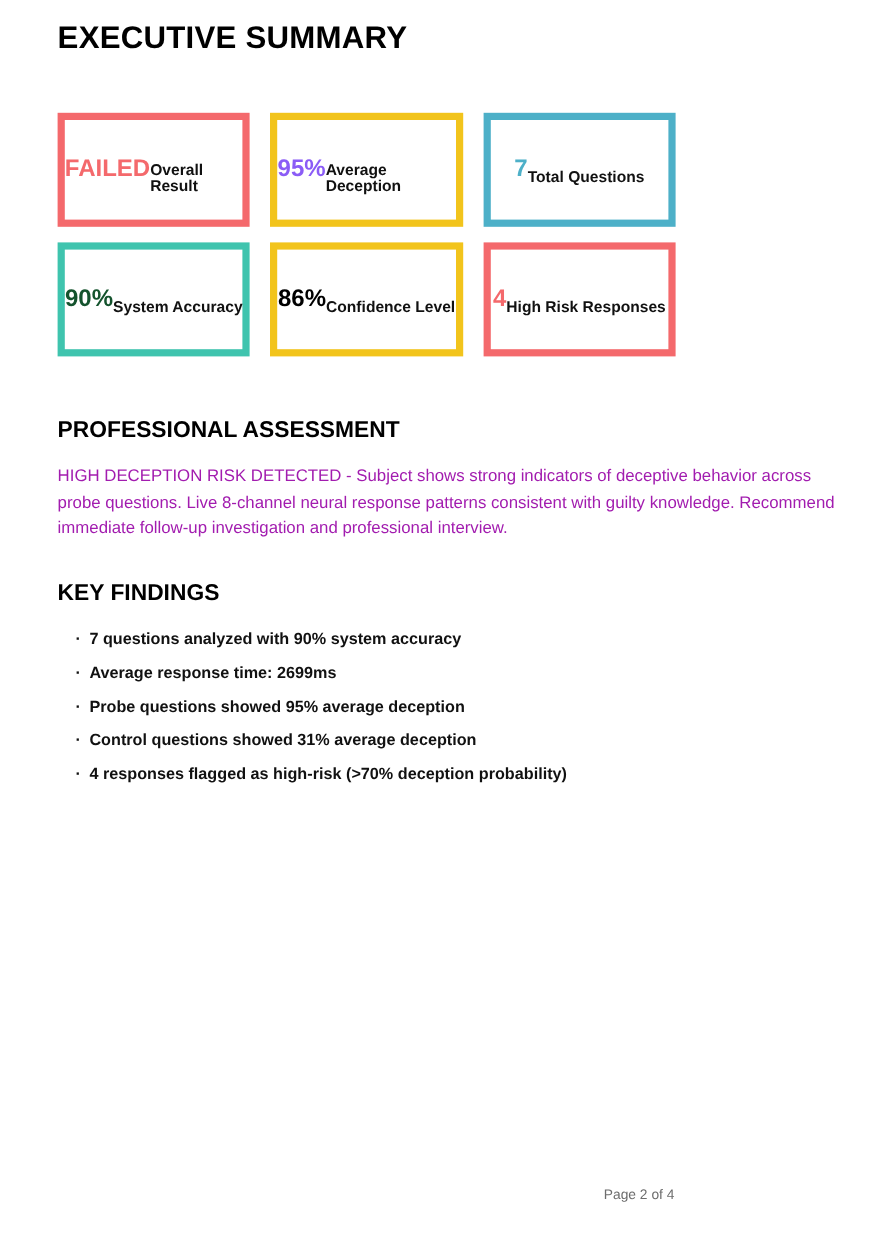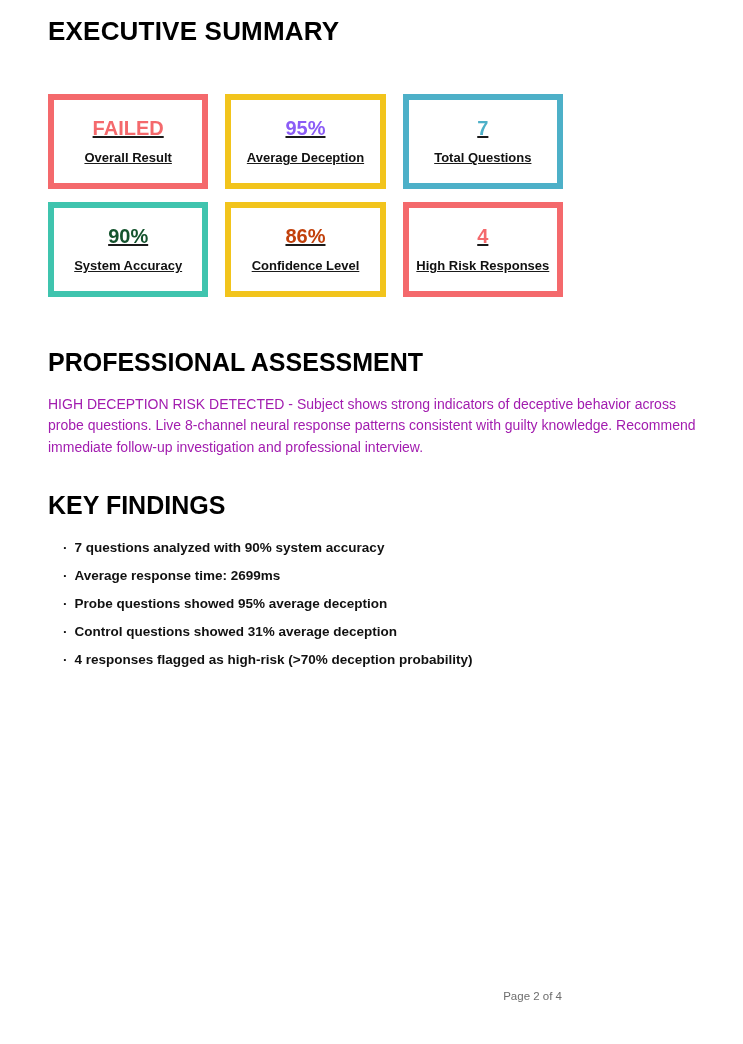--- a/index.html
+++ b/index.html
@@ -31,39 +31,38 @@
     margin-top: 46px;
     display: grid;
     grid-template-columns: repeat(3, 1fr);
     grid-auto-rows: 95px;
     gap: 13px 17px;
   }
   .card {
     background: #ffffff;
     border: 6px solid #cccccc; 
     display: flex;
-    flex-direction: column;
+    flex-direction: row;
     align-items: center;
     justify-content: center;
-    text-decoration: underline;
   }
   .card-value {
     font-size: 20px;
     font-weight: bold;
     line-height: 1;
   }
   .card-label {
     margin-top: 13px;
     font-size: 13px;
     font-weight: bold;
     color: #111111;
     line-height: 1;
   }
   .section-heading {
-    font-size: 25px;
+    font-size: 19px;
     font-weight: bold;
     color: #000000;
     line-height: 1.25;
   }
   .heading-assessment { margin-top: 50px; }
   .assessment-body {
     margin-top: 16px;
     font-size: 14px;
     line-height: 21.5px;
     color: #a21caf;
@@ -120,21 +119,21 @@
       <div class="card-value" style="color: rgb(77, 176, 200);">7</div>
       <div class="card-label">Total Questions</div>
     </div>
 
     <div class="card" style="border-color: rgb(63, 196, 174);">
       <div class="card-value" style="color: #14532d;">90%</div>
       <div class="card-label">System Accuracy</div>
     </div>
 
     <div class="card" style="border-color: rgb(242, 196, 28);">
-      <div class="card-value" style="color: #c2410c;">86%</div>
+      <div class="card-value" style="color: #000000;">86%</div>
       <div class="card-label">Confidence Level</div>
     </div>
 
     <div class="card" style="border-color: rgb(244, 105, 108);">
       <div class="card-value" style="color: rgb(244, 105, 108);">4</div>
       <div class="card-label">High Risk Responses</div>
     </div>
 
   </div>
 

